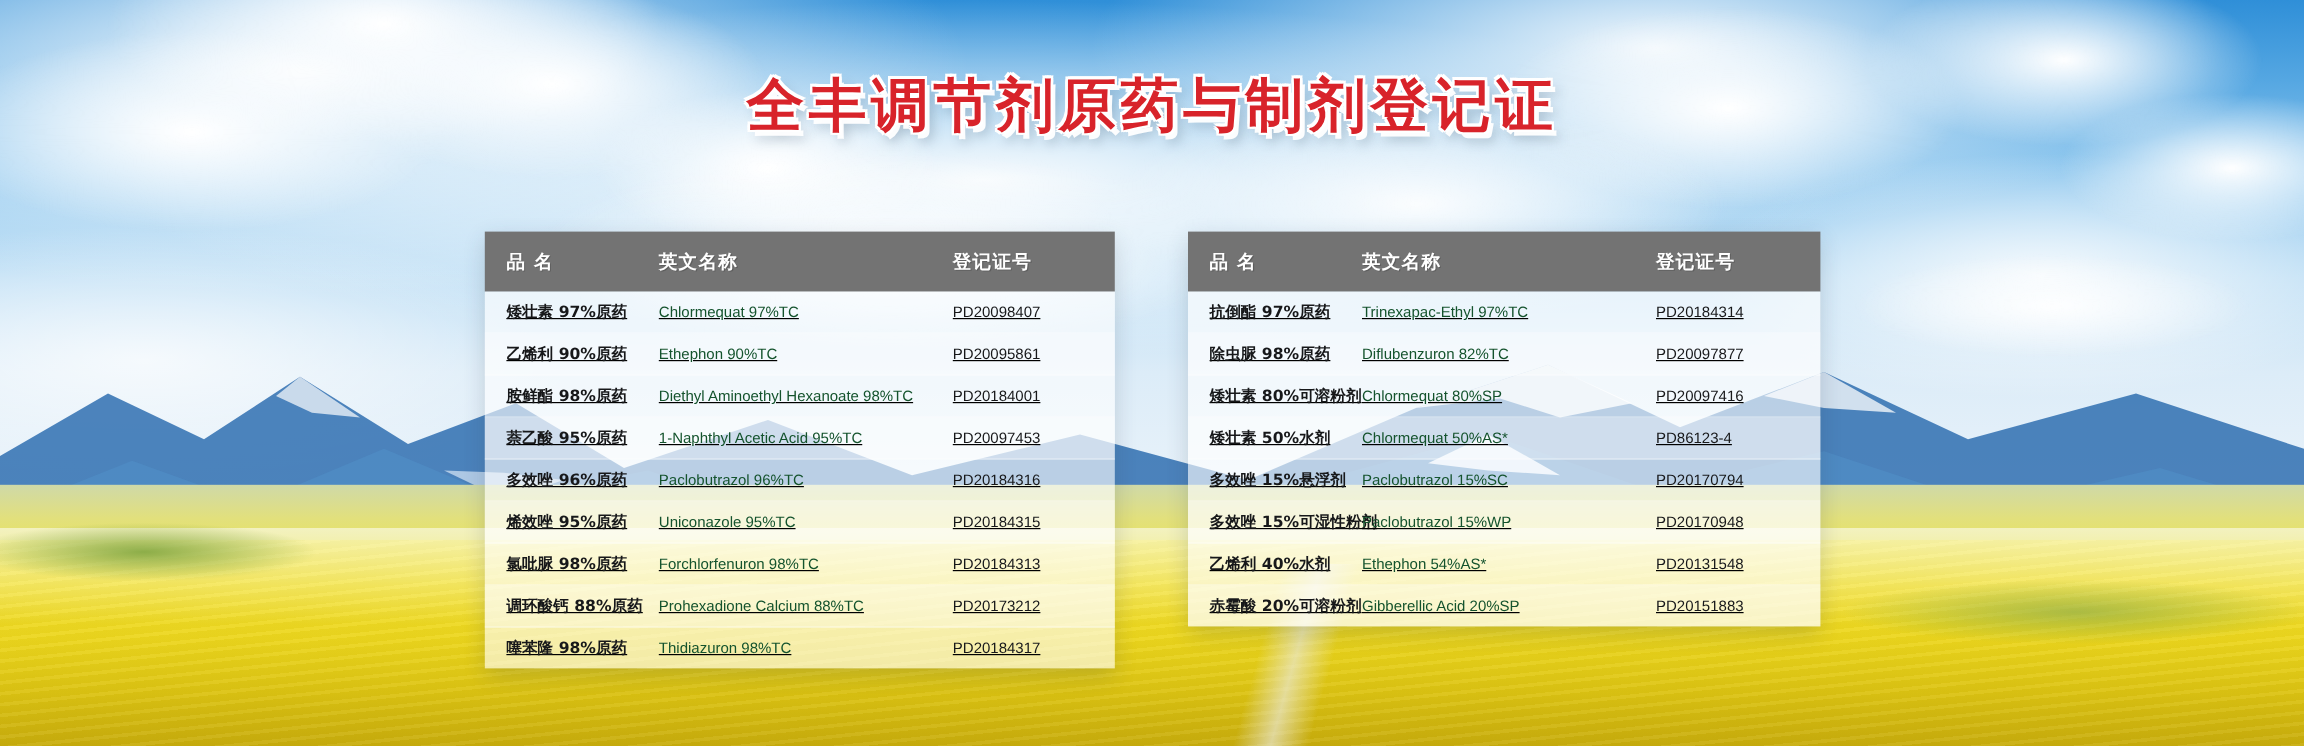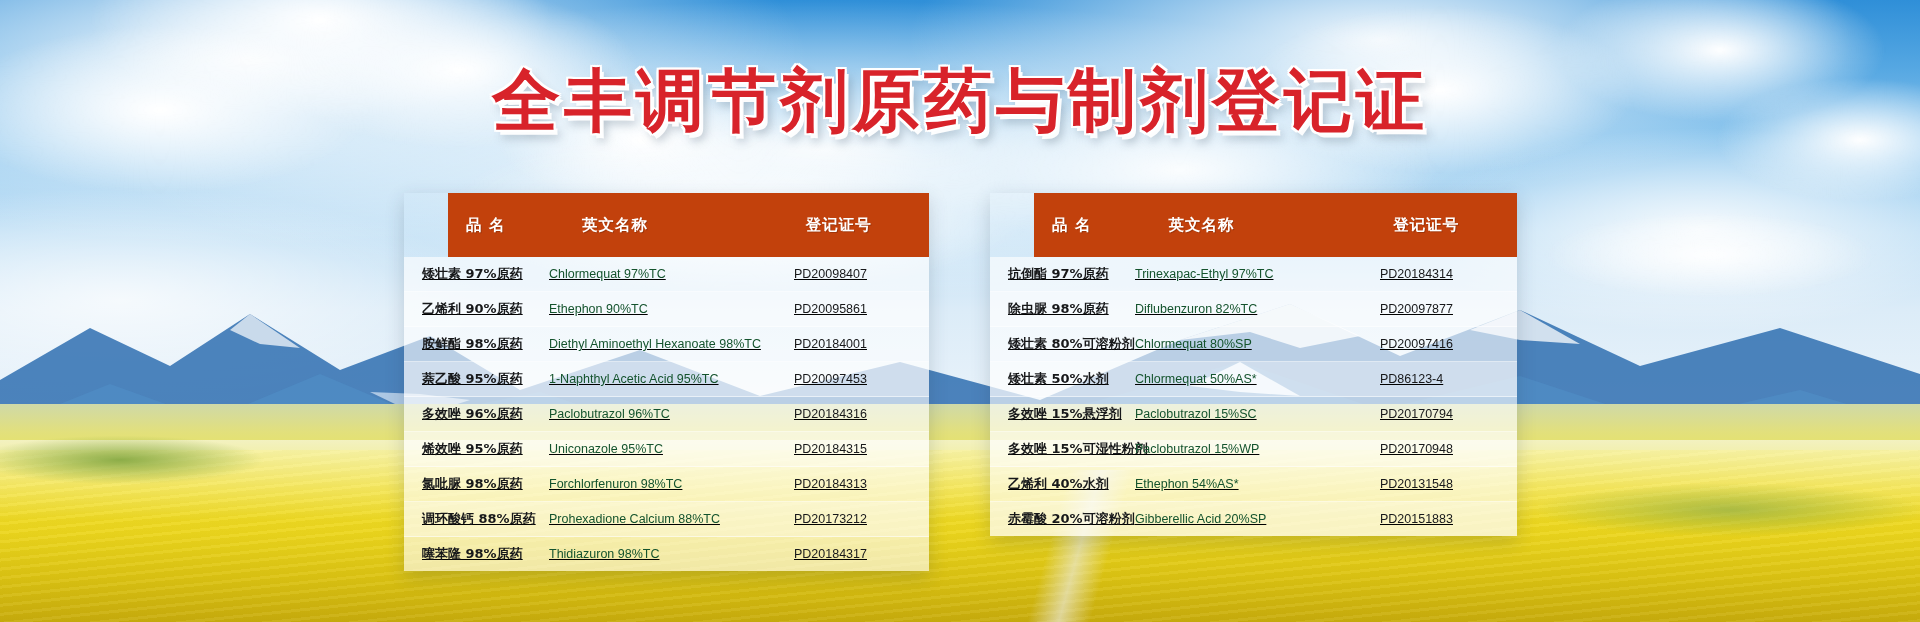--- a/index.html
+++ b/index.html
@@ -90,42 +90,42 @@
     position:absolute;right:0;top:470px;width:520px;height:80px;
     background:radial-gradient(ellipse 260px 36px at 330px 40px, #8fae4a 0%, rgba(143,174,74,0) 75%);
     opacity:.7;
   }
 
   
   .title-wrap{position:absolute;left:0;top:56px;width:1920px;text-align:center;}
   .title{
     display:inline-block;
     font-family:"DejaVu Sans","Liberation Sans",sans-serif;
-    font-size:68px;font-weight:bold;letter-spacing:4px;
+    font-size:48px;font-weight:bold;letter-spacing:4px;
     color:#d8232a;
     text-shadow:
       -2px -2px 0 #fff, 2px -2px 0 #fff, -2px 2px 0 #fff, 2px 2px 0 #fff,
       0 -2px 0 #fff, 0 2px 0 #fff, -2px 0 0 #fff, 2px 0 0 #fff,
       4px 5px 0 rgba(255,255,255,.95),
       6px 8px 10px rgba(60,80,100,.35);
     text-align: center;
   }
 
   
   .table{
     position:absolute;top:193px;
     box-shadow:0 6px 18px rgba(40,60,80,.20);
   }
   .table.left{left:404px;width:525px;}
   .table.right{left:990px;width:527px;}
 
   .thead{
-    background:#c2410c;
-    height:64px;
-    display:flex;align-items:center;margin-left:44px;
+    background:#737373;
+    height:50px;
+    display:flex;align-items:center;
   }
   .thead .cell{
     color:#ffffff;font-weight:bold;font-size:15.5px;letter-spacing:1px;
     font-family:"DejaVu Sans","Liberation Sans",sans-serif;
     text-shadow:1px 1px 0 rgba(0,0,0,.18);
   }
   .tbody{background:rgba(255,255,255,.62);text-decoration:underline;}
   .trow{
     height:34px;display:flex;align-items:center;
     border-bottom:1px solid rgba(255,255,255,.55);

